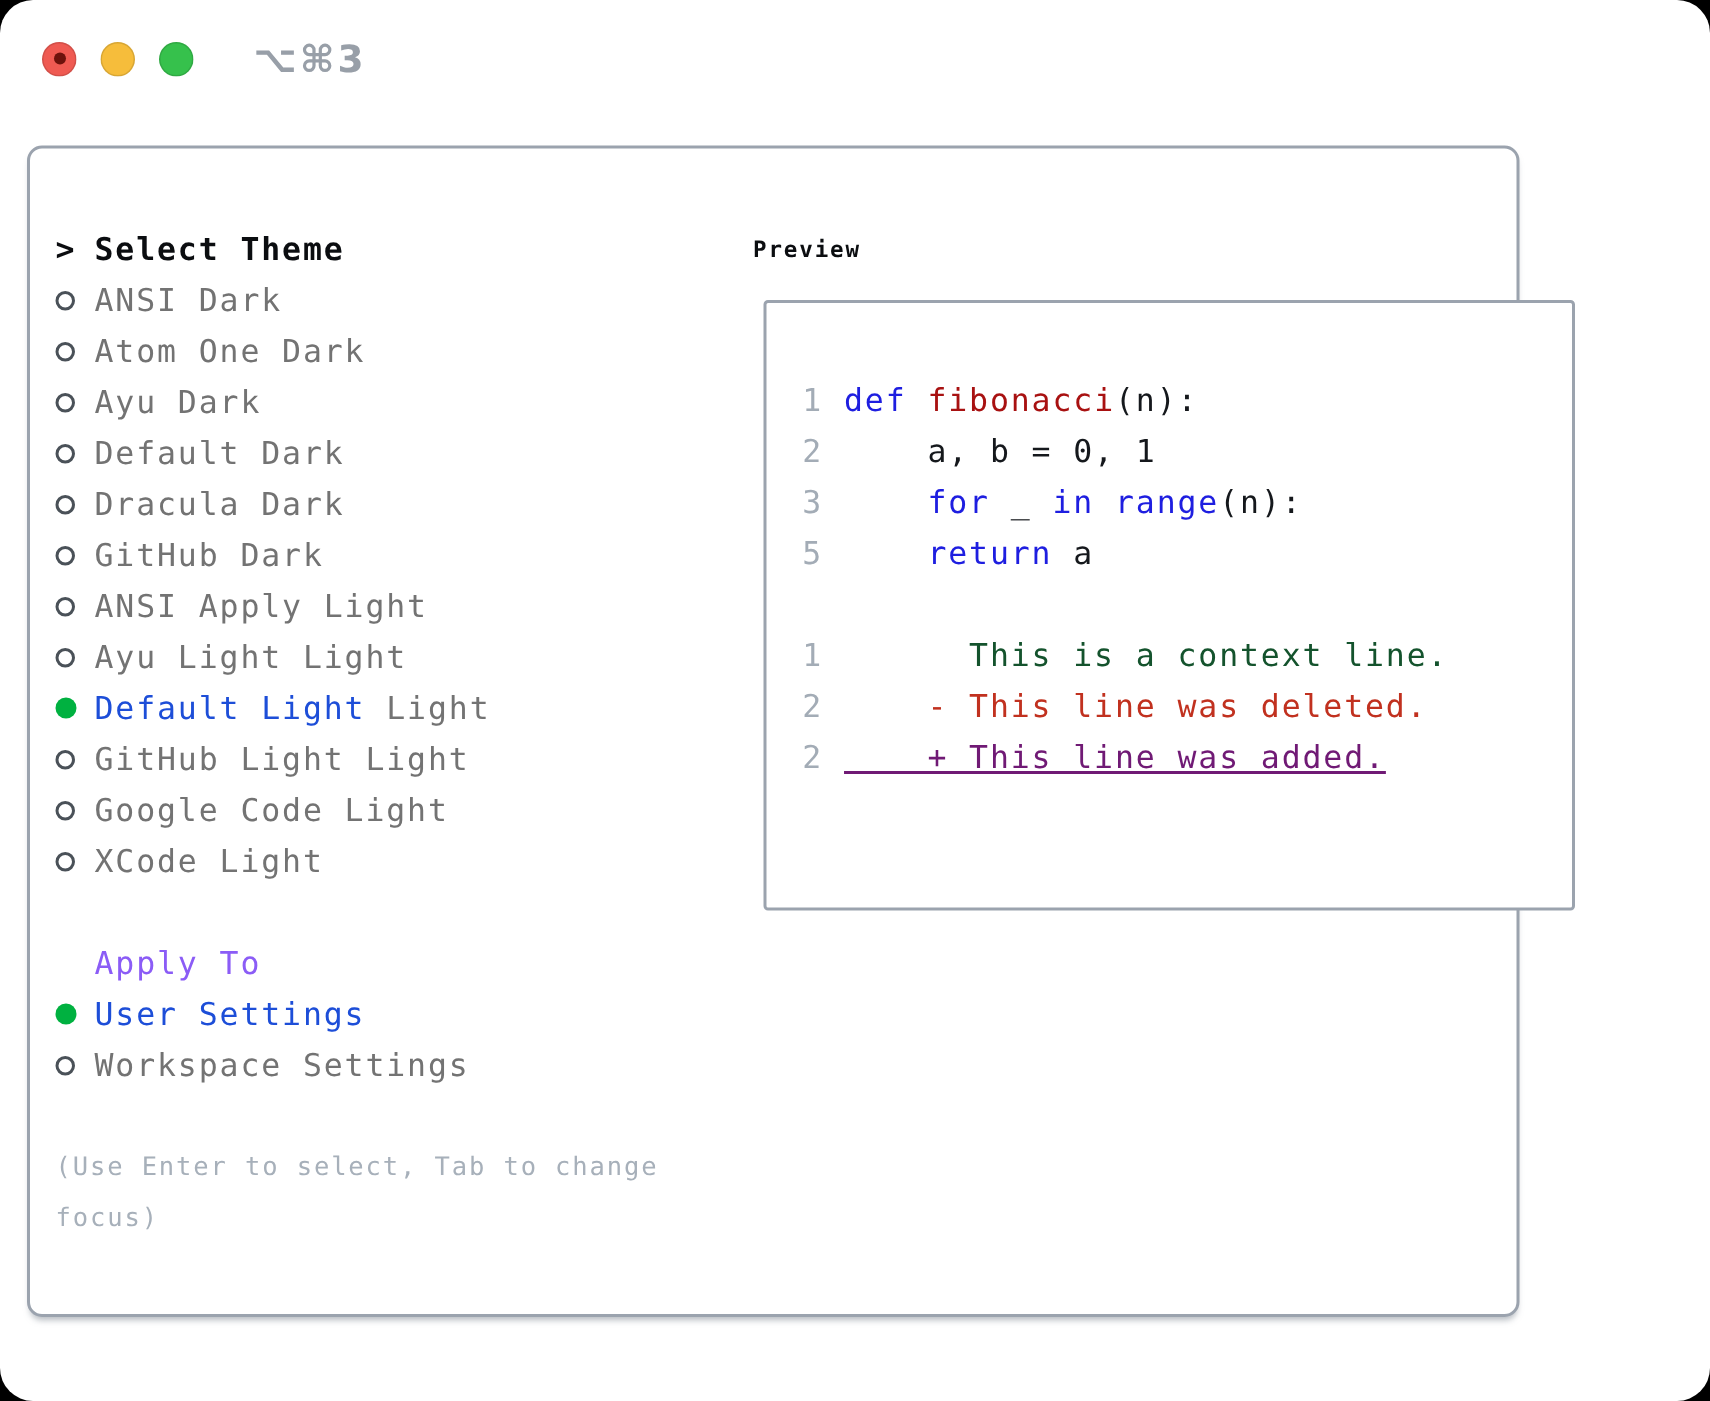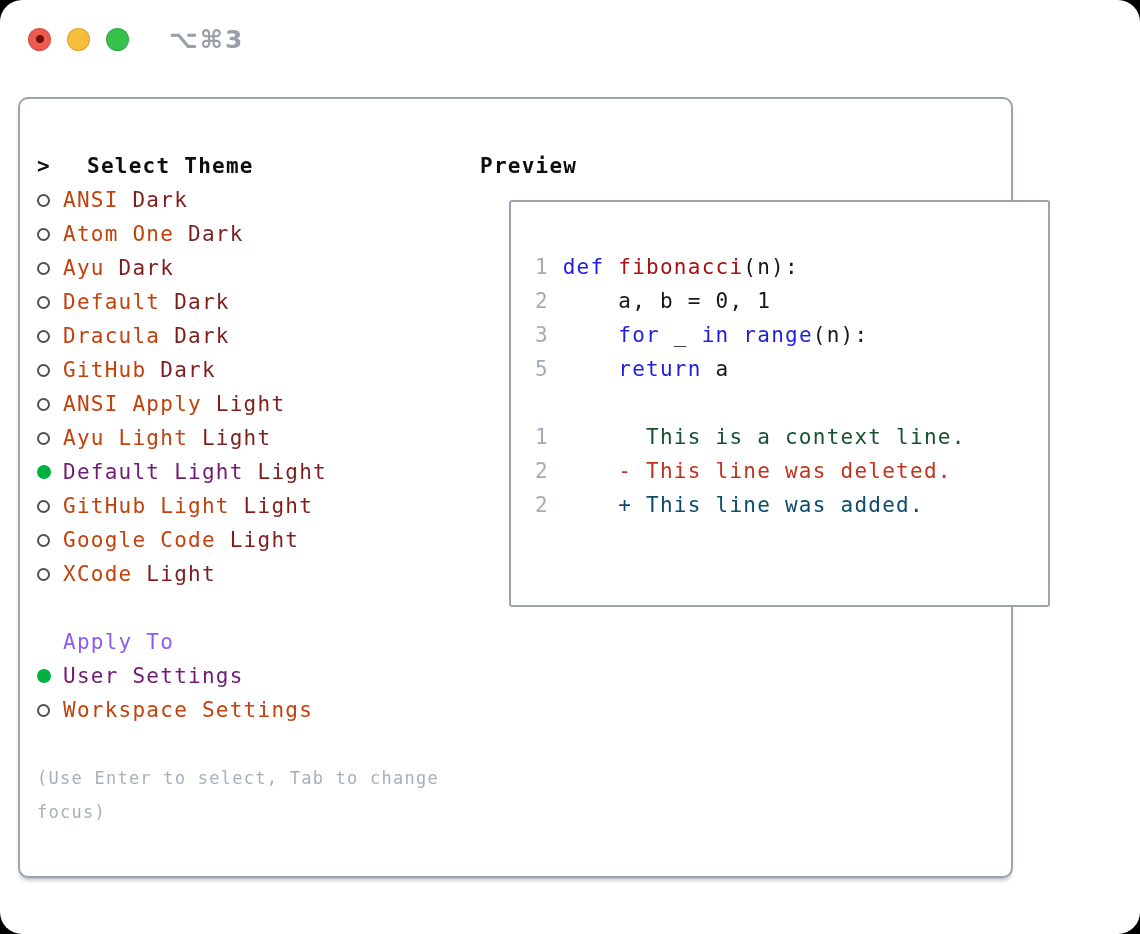--- a/index.html
+++ b/index.html
@@ -17,40 +17,40 @@
 
   
   .panel{position:absolute;left:18px;top:97px;width:995px;height:781px;border:2px solid #9ba3ae;border-radius:10px;box-sizing:border-box;background:#fff;box-shadow:0 4px 4px -2px rgba(120,130,140,.55);}
   .panel *{box-sizing:border-box;}
   .left-col{position:absolute;left:17px;top:50px;font-size:21px;line-height:34px;letter-spacing:1.25px;color:#333a43;}
   .row{display:flex;align-items:center;height:34px;white-space:pre;}
   .slot{display:inline-flex;width:26px;align-items:center;flex:none;}
   .cursor-glyph{font-weight:700;color:#0b0d10;}
   .ring{width:13px;height:13px;border-radius:50%;border:2px solid #4a5158;}
   .ring.on{width:14px;height:14px;border:none;background:#00b140;}
-  .hdr{font-weight:700;color:#0b0d10;margin-left:24px;}
+  .hdr{font-weight:700;color:#0b0d10;}
   .hdr2{color:#8b5cf6;}
-  .name{color:#c2410c;}
-  .row.selected .name{color:#701a75;}
-  .badge{color:#7f1d1d;margin-left:13.9px;}
+  .name{color:#737373;}
+  .row.selected .name{color:#1d4ed8;}
+  .badge{color:#737373;margin-left:13.9px;}
   .spacer{height:34px;}
   .hint{width:410px;color:#a7b0ba;font-size:17px;line-height:34px;letter-spacing:1.25px;}
 
   
-  .preview-label{position:absolute;left:460px;top:50px;height:34px;line-height:34px;font-size:21px;font-weight:700;letter-spacing:1.25px;color:#0b0d10;}
+  .preview-label{position:absolute;left:482px;top:50px;height:34px;line-height:34px;font-size:15px;font-weight:700;letter-spacing:1.25px;color:#0b0d10;}
   .preview-box{position:absolute;left:489px;top:101px;width:541px;height:407px;border:2px solid #9ba3ae;border-radius:3px;background:#fff;overflow:hidden;}
   .code{padding:48px 0 0 10px;font-size:21px;line-height:34px;letter-spacing:1.25px;}
   .cline{white-space:pre;height:34px;}
   .lnum{color:#a3acb6;}
   .pl{color:#15181c;}
   .kw{color:#1e1ee0;}
   .fn{color:#a81111;}
   .ctx{color:#14532d;}
   .del{color:#c1311f;}
-  .add{color:#0c4a6e;}
+  .add{color:#701a75;text-decoration:underline;}
 </style>
 </head>
 <body>
 
 <div class="window">
 
   <div class="titlebar">
     <button class="tl-btn tl-close">
         <span class="tl-dot"></span>
       </button>

